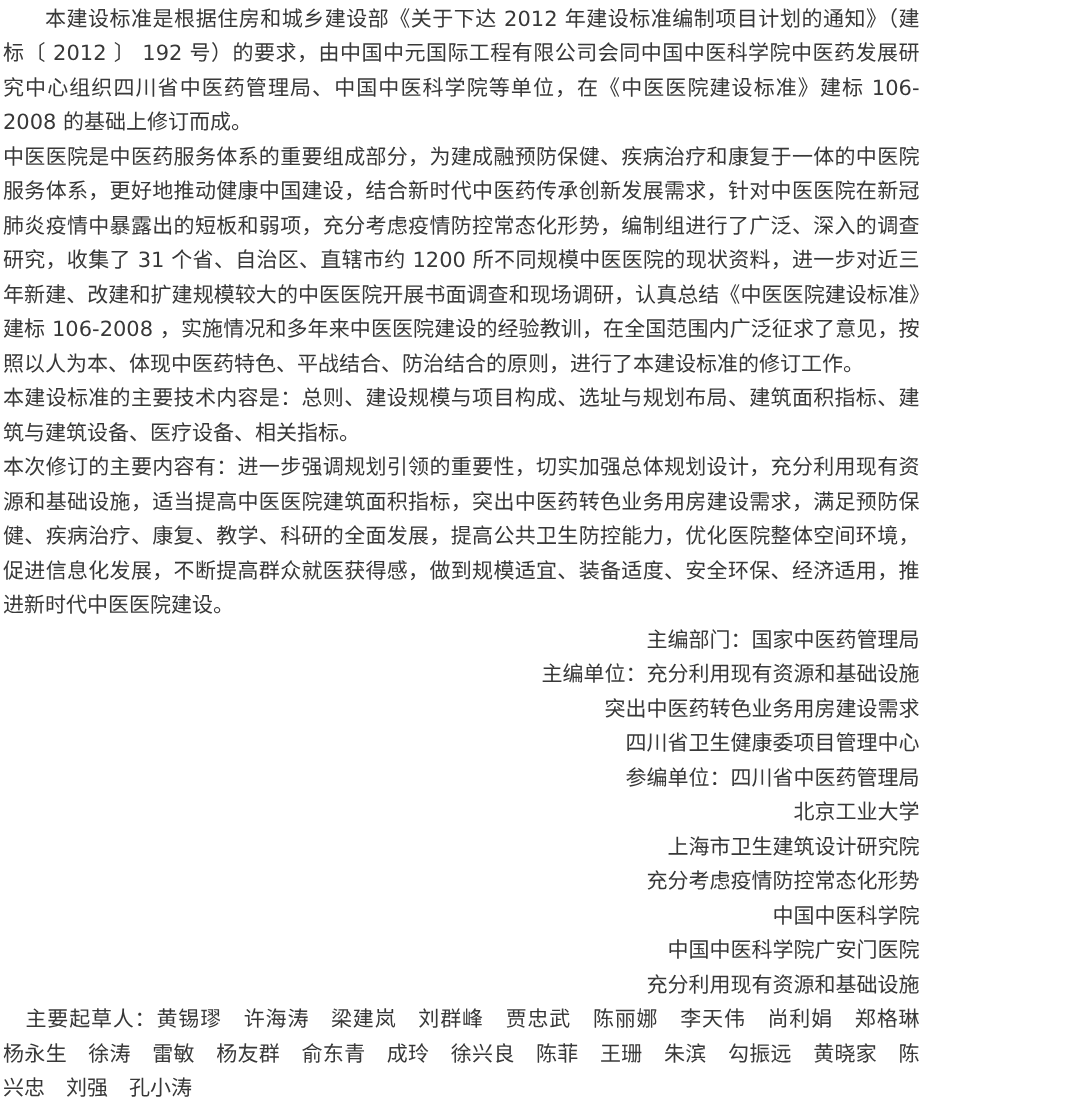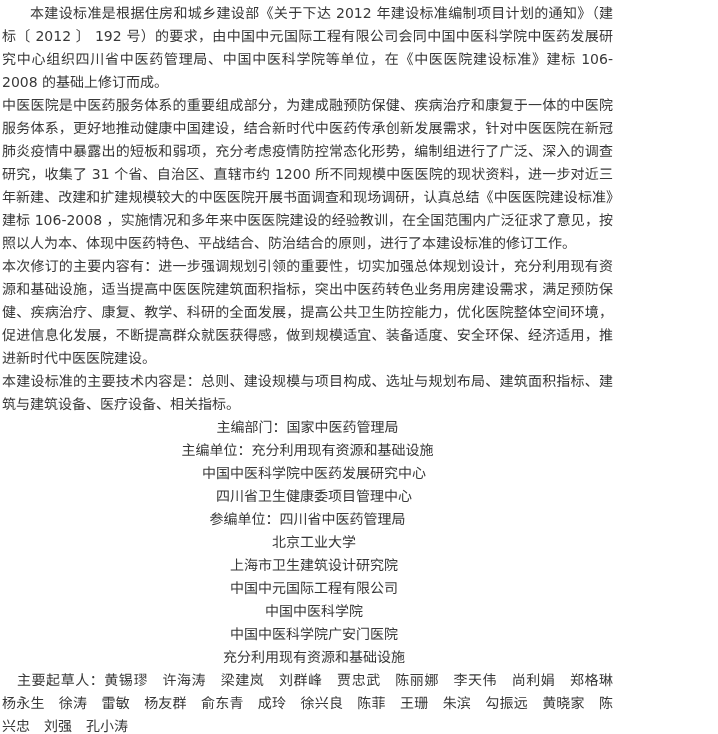--- a/index.html
+++ b/index.html
@@ -25,61 +25,61 @@
   p.para {
     margin: 0;
     text-align: justify;
     letter-spacing: 0;
   }
   p.para.first-indent {
     text-indent: 2em;
   }
   .credit-line {
     white-space: pre;
-    text-align: center;
+    text-align: right;
   }
   .credit-line.indented {
     padding-left: 13px;
   }
   p.drafters {
     margin: 0;
     text-align: justify;
     text-indent: 15px;
     white-space: pre-wrap;
   }
 </style>
 </head>
 <body>
 
 <div class="page">
 
   <p class="para first-indent">本建设标准是根据住房和城乡建设部《关于下达 2012 年建设标准编制项目计划的通知》（建标〔 2012 〕 192 号）的要求，由中国中元国际工程有限公司会同中国中医科学院中医药发展研究中心组织四川省中医药管理局、中国中医科学院等单位，在《中医医院建设标准》建标 106-2008 的基础上修订而成。</p>
 
   <p class="para">中医医院是中医药服务体系的重要组成部分，为建成融预防保健、疾病治疗和康复于一体的中医院服务体系，更好地推动健康中国建设，结合新时代中医药传承创新发展需求，针对中医医院在新冠肺炎疫情中暴露出的短板和弱项，充分考虑疫情防控常态化形势，编制组进行了广泛、深入的调查研究，收集了 31 个省、自治区、直辖市约 1200 所不同规模中医医院的现状资料，进一步对近三年新建、改建和扩建规模较大的中医医院开展书面调查和现场调研，认真总结《中医医院建设标准》建标 106-2008 ，实施情况和多年来中医医院建设的经验教训，在全国范围内广泛征求了意见，按照以人为本、体现中医药特色、平战结合、防治结合的原则，进行了本建设标准的修订工作。</p>
 
+  <p class="para">本建设标准的主要技术内容是：总则、建设规模与项目构成、选址与规划布局、建筑面积指标、建筑与建筑设备、医疗设备、相关指标。</p>
+
   <p class="para">本次修订的主要内容有：进一步强调规划引领的重要性，切实加强总体规划设计，充分利用现有资源和基础设施，适当提高中医医院建筑面积指标，突出中医药转色业务用房建设需求，满足预防保健、疾病治疗、康复、教学、科研的全面发展，提高公共卫生防控能力，优化医院整体空间环境，促进信息化发展，不断提高群众就医获得感，做到规模适宜、装备适度、安全环保、经济适用，推进新时代中医医院建设。</p>
-
-  <p class="para">本建设标准的主要技术内容是：总则、建设规模与项目构成、选址与规划布局、建筑面积指标、建筑与建筑设备、医疗设备、相关指标。</p>
 
 
   <div class="credit-line">主编部门：国家中医药管理局</div>
 
   <div class="credit-line">主编单位：充分利用现有资源和基础设施</div>
 
-  <div class="credit-line indented">中国中医科学院中医药发展研究中心</div>
+  <div class="credit-line indented">突出中医药转色业务用房建设需求</div>
 
   <div class="credit-line indented">四川省卫生健康委项目管理中心</div>
 
   <div class="credit-line">参编单位：四川省中医药管理局</div>
 
   <div class="credit-line indented">北京工业大学</div>
 
   <div class="credit-line indented">上海市卫生建筑设计研究院</div>
 
-  <div class="credit-line indented">中国中元国际工程有限公司</div>
+  <div class="credit-line indented">充分考虑疫情防控常态化形势</div>
 
   <div class="credit-line indented">中国中医科学院</div>
 
 
   <div class="credit-line indented">中国中医科学院广安门医院</div>
 
   <div class="credit-line indented">充分利用现有资源和基础设施</div>
 
   <p class="drafters">主要起草人：黄锡璆　许海涛　梁建岚　刘群峰　贾忠武　陈丽娜　李天伟　尚利娟　郑格琳　杨永生　徐涛　雷敏　杨友群　俞东青　成玲　徐兴良　陈菲　王珊　朱滨　勾振远　黄晓家　陈兴忠　刘强　孔小涛</p>
 

